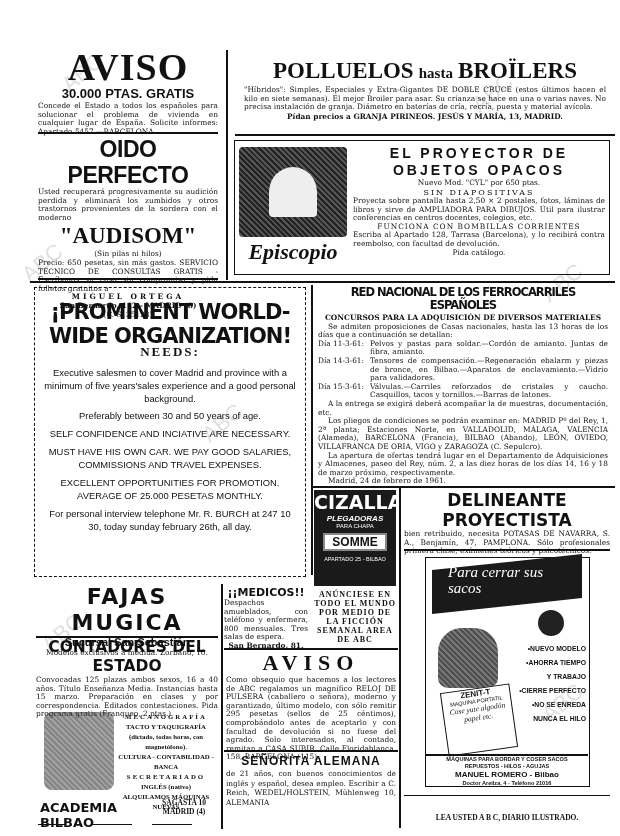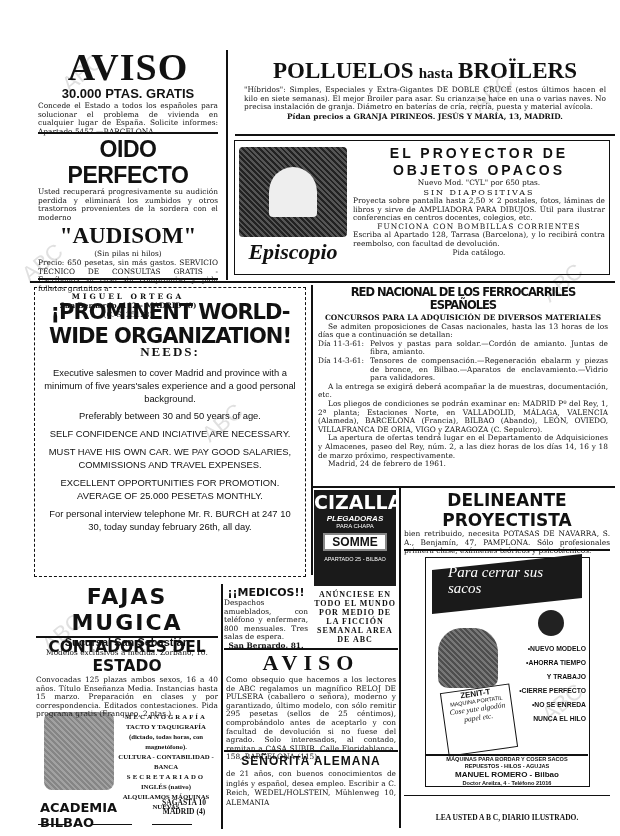--- a/index.html
+++ b/index.html
@@ -99,20 +99,24 @@
   <div class="c tiny" style="font-weight:bold;margin-top:2px;">CONCURSOS PARA LA ADQUISICIÓN DE DIVERSOS MATERIALES</div>
   <div class="tiny just" style="text-indent:10px;">Se admiten proposiciones de Casas nacionales, hasta las 13 horas de los días que a continuación se detallan:</div>
   <div class="tiny just" style="display:flex;">
       <span style="width:52px;flex:none;">Día 11-3-61:</span>
       <span>Pelvos y pastas para soldar.—Cordón de amianto. Juntas de fibra, amianto.</span>
     </div>
   <div class="tiny just" style="display:flex;">
       <span style="width:52px;flex:none;">Día 14-3-61:</span>
       <span>Tensores de compensación.—Regeneración ebalarm y piezas de bronce, en Bilbao.—Aparatos de enclavamiento.—Vidrio para validadores.</span>
     </div>
+  <div class="tiny just" style="display:flex;">
+      <span style="width:52px;flex:none;">Día 15-3-61:</span>
+      <span>Válvulas.—Carriles reforzados de cristales y caucho. Casquillos, tacos y tornillos.—Barras de latones.</span>
+    </div>
   <div class="tiny just" style="text-indent:10px;">A la entrega se exigirá deberá acompañar la de muestras, documentación, etc.</div>
   <div class="tiny just" style="text-indent:10px;">Los pliegos de condiciones se podrán examinar en: MADRID Pº del Rey, 1, 2ª planta; Estaciones Norte, en VALLADOLID, MÁLAGA, VALENCIA (Alameda), BARCELONA (Francia), BILBAO (Abando), LEÓN, OVIEDO, VILLAFRANCA DE ORIA, VIGO y ZARAGOZA (C. Sepulcro).</div>
   <div class="tiny just" style="text-indent:10px;">La apertura de ofertas tendrá lugar en el Departamento de Adquisiciones y Almacenes, paseo del Rey, núm. 2, a las diez horas de los días 14, 16 y 18 de marzo próximo, respectivamente.</div>
   <div class="tiny" style="text-indent:10px;">Madrid, 24 de febrero de 1961.</div>
 </div>
 <div class="rule" style="left:312px;top:486px;width:303px;height:2px;"></div>
 
 <div class="abs dark c" style="left:314px;top:490px;width:82px;height:96px;">
   <div class="cond" style="font-size:19px;line-height:24px;letter-spacing:0;">CIZALLAS</div>
   <div class="sans" style="font-size:8px;font-weight:bold;font-style:italic;">PLEGADORAS</div>

